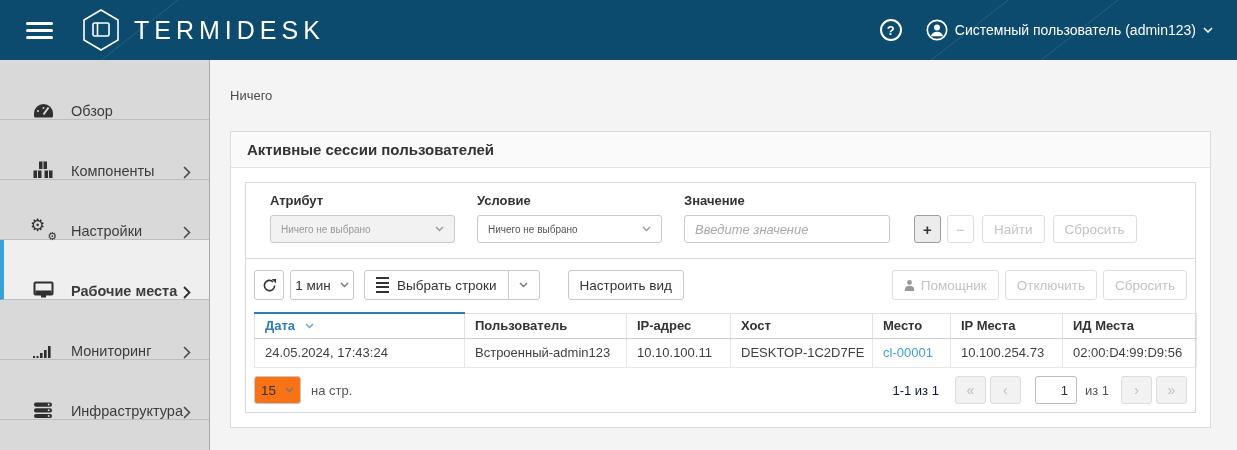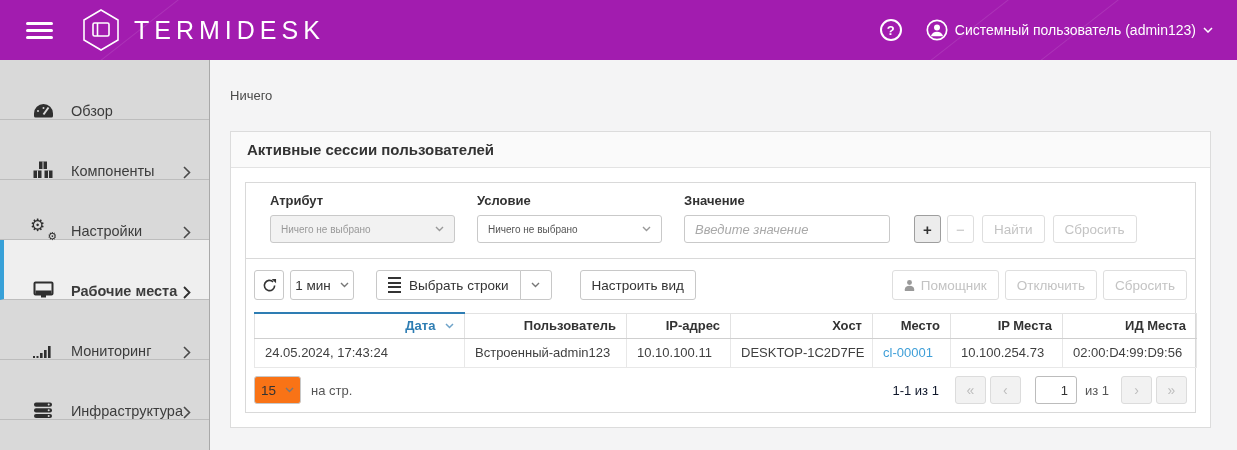--- a/index.html
+++ b/index.html
@@ -1,21 +1,21 @@
 <!DOCTYPE html>
 <html><head>
 <meta charset="utf-8">
 <style>
   * { box-sizing: border-box; }
   html,body { margin:0; padding:0; }
   body { font-family:"Liberation Sans","DejaVu Sans",sans-serif; }
   .screen { position:relative; width:1237px; height:450px; background:#f4f4f5; overflow:hidden; }
 
   
-  .topbar { position:absolute; top:0; left:0; right:0; height:60px; background:#a21caf;
+  .topbar { position:absolute; top:0; left:0; right:0; height:60px; background:#0c4a6e;
             display:flex; align-items:center; padding:0 24px 0 26px; color:#fff; z-index:5; overflow:hidden; }
   .decor { position:absolute; width:1px; height:170px; background:rgba(255,255,255,.10); top:-40px; transform:rotate(52deg); }
   .burger { width:27px; display:flex; flex-direction:column; gap:4px; cursor:pointer; }
   .burger span { height:3px; background:#fff; border-radius:2px; }
   .logo-hex { margin-left:28px; display:flex; align-items:center; }
   .brand { font-size:25px; letter-spacing:5px; margin-left:13px; font-weight:400; }
   .top-right { margin-left:auto; display:flex; align-items:center; }
   .help-circ { width:22px; height:22px; border:2px solid #fff; border-radius:50%; display:flex;
                align-items:center; justify-content:center; font-size:13px; font-weight:bold; cursor:pointer; }
   .user-chip { display:flex; align-items:center; margin-left:24px; cursor:pointer; }
@@ -72,21 +72,21 @@
   .split-l { border-top-right-radius:0; border-bottom-right-radius:0; }
   .split-r { border-top-left-radius:0; border-bottom-left-radius:0; margin-left:-1px; width:32px; padding:0; }
   .list-ic { display:flex; flex-direction:column; gap:2.5px; margin-right:8px; }
   .list-ic i { display:block; width:13px; height:2px; background:#333; }
   .chev-gap { margin-left:9px; display:flex; }
   .tb-right { margin-left:auto; display:flex; }
   .person-ic { margin-right:6px; display:flex; }
 
   table.sess { border-collapse:collapse; table-layout:fixed; width:100%; margin-top:12px; font-size:13px; }
   table.sess th { border:1px solid #e2e2e2; border-bottom:1px solid #cfcfcf; padding:4px 10px 5px;
-                  text-align:right; color:#333; font-weight:600; cursor:pointer; overflow:hidden; white-space:nowrap; }
+                  text-align:left; color:#333; font-weight:600; cursor:pointer; overflow:hidden; white-space:nowrap; }
   table.sess th.sorted { border-top:2px solid #2e7db3; color:#2e7db3; }
   table.sess td { border:1px solid #e8e8e8; padding:6px 10px 7px; color:#3f3f3f; overflow:hidden; white-space:nowrap; }
   .sort-chev { display:inline-flex; margin-left:6px; vertical-align:1px; }
   a.cell-link { color:#3f9fd8; text-decoration:none; cursor:pointer; }
 
   .tfoot { display:flex; align-items:center; margin-top:8px; }
   .page-size { width:47px; background:#f97316; }
   .per-page { font-size:13px; color:#555; margin-left:10px; }
   .range { margin-left:auto; font-size:13px; color:#0f172a; margin-right:16px; }
   .pag { display:flex; align-items:center; }
@@ -289,21 +289,21 @@
               </svg>
             </button>
             <button class="btn h30" style="width:64px">
               <span>1 мин</span>
               <span class="chev-gap">
                 <svg width="9" height="6" viewBox="0 0 9 6">
                     <polyline points="1,1 4.5,4.5 8,1" fill="none" stroke="#777" stroke-width="1.4"></polyline>
                   </svg>
               </span>
             </button>
-            <button class="btn h30 split-l" style="margin-left:22px">
+            <button class="btn h30 split-l" style="margin-left:10px">
               <span class="list-ic">
                   <i></i>
                   <i></i>
                   <i></i>
                   <i></i>
                 </span>
               <span>Выбрать строки</span>
             </button>
             <button class="btn h30 split-r">
               <svg width="9" height="6" viewBox="0 0 9 6">

